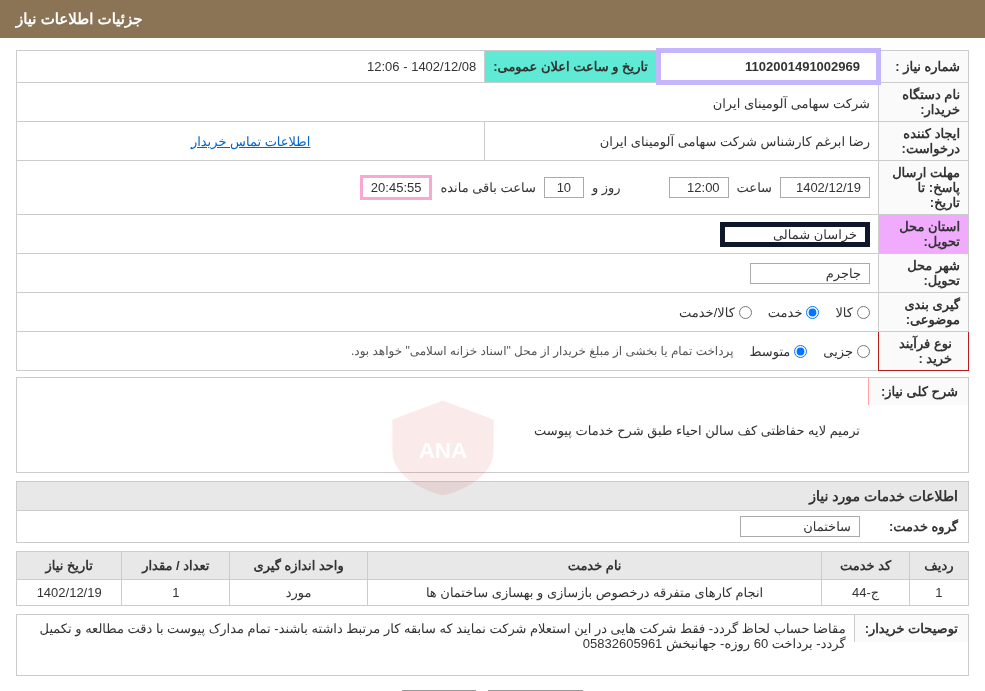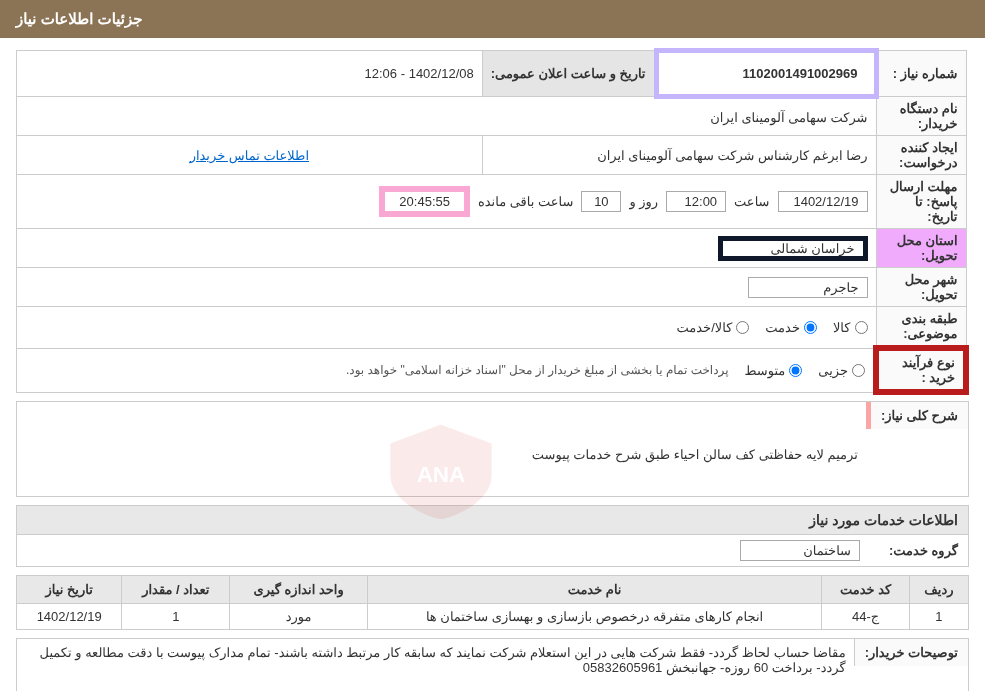--- a/index.html
+++ b/index.html
@@ -106,21 +106,21 @@
     <table style="width:100%; border-collapse:collapse; font-size:13px;">
 
       <tbody>
           <tr>
         <td style="border:1px solid #ccc; padding:4px 8px; white-space:nowrap; font-weight:bold; text-align:right; background:#fafafa; width:90px;">
           <span>شماره نیاز :</span>
         </td>
         <td style="border:5px solid #c4b5fd; padding:4px 16px; width:220px;font-weight:bold;">
           <span>1102001491002969</span>
         </td>
-        <td style="border:1px solid #ccc; padding:15px 8px; white-space:nowrap; font-weight:bold; text-align:right; background:#e5e5e5; width:160px;">
+        <td style="border:1px solid #ccc; padding:8px 8px; white-space:nowrap; font-weight:bold; text-align:right; background:#5eead4; width:160px;">
           <span>تاریخ و ساعت اعلان عمومی:</span>
         </td>
         <td style="border:1px solid #ccc; padding:4px 8px;">
           <span>1402/12/08 - 12:06</span>
         </td>
       </tr>
 
       <tr>
         <td style="border:1px solid #ccc; padding:4px 8px; font-weight:bold; text-align:right; background:#fafafa;">
           <span>نام دستگاه خریدار:</span>
@@ -143,25 +143,25 @@
       </tr>
 
       <tr>
         <td style="border:1px solid #ccc; padding:4px 8px; font-weight:bold; text-align:right; background:#fafafa;">
           <span>مهلت ارسال پاسخ: تا تاریخ:</span>
         </td>
         <td colspan="3" style="border:1px solid #ccc; padding:4px 8px;">
           <div style="display:flex; align-items:center; gap:8px; direction:rtl;">
             <span style="border:1px solid #aaa; padding:2px 8px; min-width:90px; display:inline-block;">1402/12/19</span>
             <span>ساعت</span>
-            <span style="border:1px solid #aaa; padding:2px 8px; min-width:60px; display:inline-block;">12:00</span>
+            <span style="border:1px solid #aaa; padding:2px 8px; min-width:60px; display:inline-block;margin-left:40px;">12:00</span>
             <span>روز و</span>
             <span style="border:1px solid #aaa; padding:2px 8px; min-width:40px; display:inline-block; text-align:center;">10</span>
             <span>ساعت باقی مانده</span>
-            <span style="border:6px solid #f9a8d4; padding:2px 14px; min-width:70px; display:inline-block;">20:45:55</span>
+            <span style="border:3px solid #f9a8d4; padding:2px 8px; min-width:70px; display:inline-block;">20:45:55</span>
           </div>
         </td>
       </tr>
 
       <tr>
         <td style="border:1px solid #ccc; padding:4px 8px; font-weight:bold; text-align:right; background:#f0abfc;">
           <span>استان محل تحویل:</span>
         </td>
         <td colspan="3" style="border:1px solid #ccc; padding:4px 8px;">
           <span style="border:5px solid #0f172a; padding:0 8px; display:inline-block; min-width:150px;">خراسان شمالی</span>
@@ -172,63 +172,63 @@
         <td style="border:1px solid #ccc; padding:4px 8px; font-weight:bold; text-align:right; background:#fafafa;">
           <span>شهر محل تحویل:</span>
         </td>
         <td colspan="3" style="border:1px solid #ccc; padding:4px 8px;">
           <span style="border:1px solid #aaa; padding:2px 8px; display:inline-block; min-width:120px;">جاجرم</span>
         </td>
       </tr>
 
       <tr>
         <td style="border:1px solid #ccc; padding:4px 8px; font-weight:bold; text-align:right; background:#fafafa;">
-          <span>طبقه بندی موضوعی:</span>
+          <span>گیری بندی موضوعی:</span>
         </td>
         <td colspan="3" style="border:1px solid #ccc; padding:4px 8px;">
           <div class="radio-group" style="direction:rtl;">
             <label class="radio-item">
               <input type="radio" name="category" style="">
               <span>کالا</span>
             </label>
             <label class="radio-item">
               <input type="radio" name="category" checked="" style="">
               <span>خدمت</span>
             </label>
             <label class="radio-item">
               <input type="radio" name="category" style="">
               <span>کالا/خدمت</span>
             </label>
           </div>
         </td>
       </tr>
 
       <tr>
-        <td style="border:6px solid #b91c1c; padding:4px 8px; font-weight:bold; text-align:right; background:#fafafa;">
+        <td style="border:1px solid #b91c1c; padding:4px 16px; font-weight:bold; text-align:right; background:#fafafa;">
           <span>نوع فرآیند خرید :</span>
         </td>
         <td colspan="3" style="border:1px solid #ccc; padding:4px 8px;">
           <div style="display:flex; align-items:center; gap:16px; direction:rtl;">
             <label class="radio-item">
               <input type="radio" name="purchase" style="">
               <span>جزیی</span>
             </label>
             <label class="radio-item">
               <input type="radio" name="purchase" checked="" style="">
               <span>متوسط</span>
             </label>
             <span class="purchase-note" style="font-size:12px; color:#555;">پرداخت تمام یا بخشی از مبلغ خریدار از محل "اسناد خزانه اسلامی" خواهد بود.</span>
           </div>
         </td>
       </tr>
     </tbody>
       </table>
 
     <div style="display:flex; align-items:flex-start; margin-top:6px; border:1px solid #ccc;">
-      <div style="font-weight:bold; padding:6px 10px; background:#fafafa; white-space:nowrap; min-width:100px; text-align:right; border-left:5px solid #fca5a5;">
+      <div style="font-weight:bold; padding:6px 10px; background:#fafafa; white-space:nowrap; min-width:100px; text-align:right; border-left:1px solid #fca5a5;">
         <span>شرح کلی نیاز:</span>
       </div>
       <div style="flex:1; padding:6px 8px; position:relative; min-height:55px;margin-top:39px;">
 
         <svg style="position:absolute; left:50%; top:50%; transform:translate(-50%,-50%); opacity:0.08; width:130px; height:100px;" viewBox="0 0 100 80">
           <path d="M50 5 L90 20 L90 45 C90 62 70 75 50 80 C30 75 10 62 10 45 L10 20 Z" fill="#c00" stroke="#c00"></path>
           <text x="50" y="50" text-anchor="middle" fill="white" font-size="18" font-weight="bold">ANA</text>
         </svg>
         <span style="direction:rtl; display:block; text-align:right;">ترمیم لایه حفاظتی کف سالن احیاء طبق شرح خدمات پیوست</span>
       </div>

